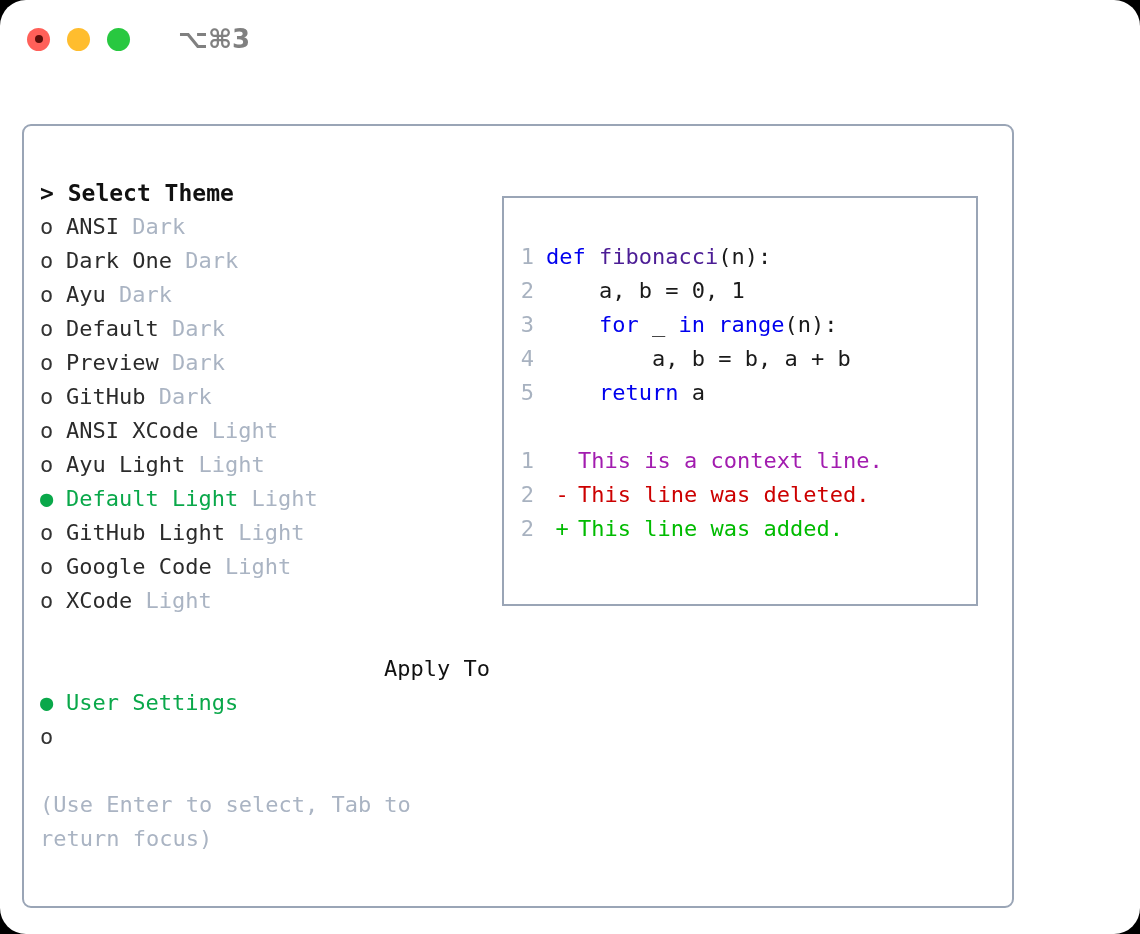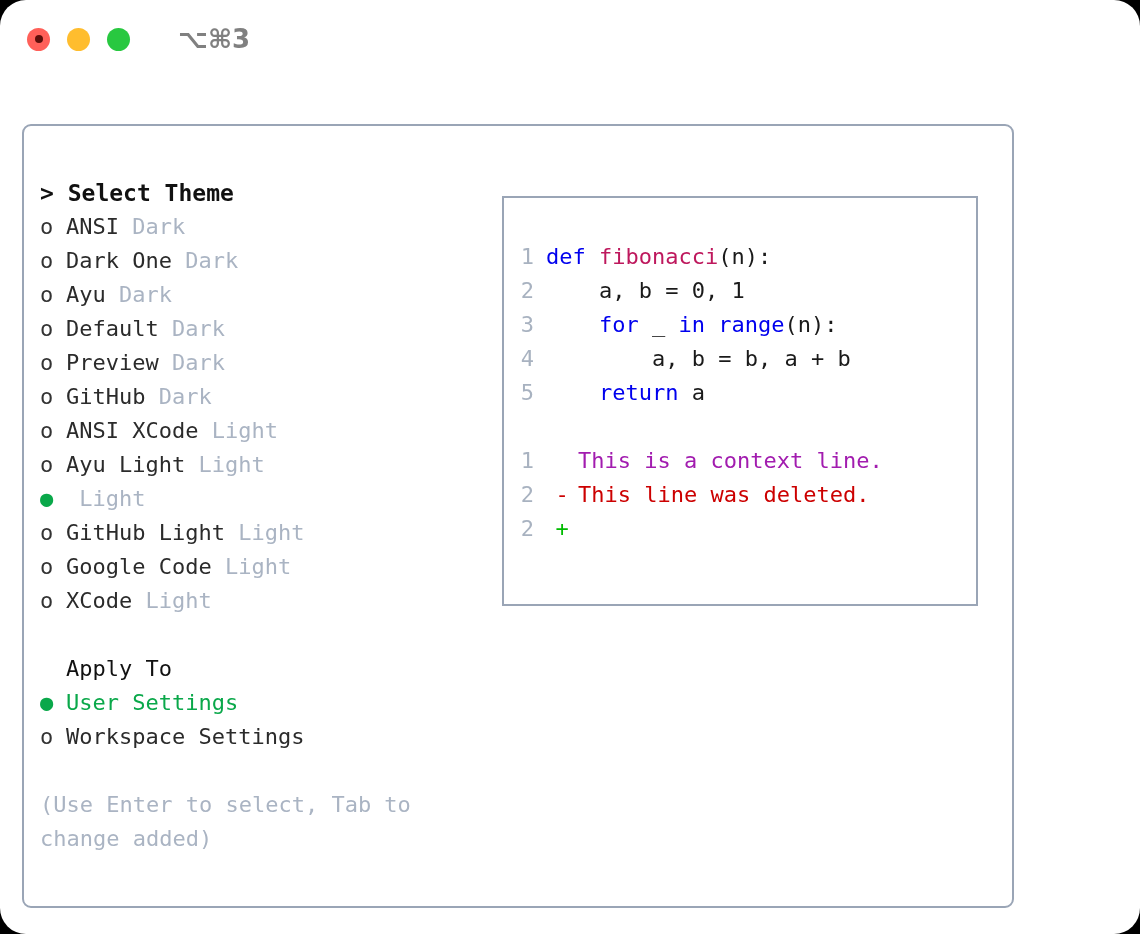--- a/index.html
+++ b/index.html
@@ -110,20 +110,21 @@
   .opt-label { color: #2b2b2b; }
   .opt-row.selected .opt-label { color: #0aa84a; }
   .opt-suffix { color: #aab4c3; }
 
   .applyto-header {
     font-size: 22px;
     color: #111111;
     line-height: 34px;
     padding-left: 26px;
     white-space: pre;
+    text-align: right;
   }
   .spacer-lg { height: 34px; }
 
   .hint {
     color: #aab4c3;
     font-size: 22px;
     line-height: 34px;
     width: 410px;
     white-space: pre-wrap;
   }
@@ -158,21 +159,21 @@
   }
   .lineno {
     flex: 0 0 42px;
     text-align: right;
     color: #a8b2c0;
     padding-right: 12px;
     box-sizing: border-box;
   }
   .codetext { color: #1a1a1a; }
   .kw  { color: #0000ee; }
-  .fn  { color: #be185d; }
+  .fn  { color: #4c1d95; }
   .diff-gap { height: 34px; }
   .dmark {
     flex: 0 0 32px;
     text-align: center;
   }
   .d-ctx  { color: #a21caf; }
   .d-del  { color: #cc0000; }
   .d-add  { color: #00bb00; }
 </style>
 </head>
@@ -195,51 +196,51 @@
       <div class="section-header">&gt; Select Theme</div>
       <div id="theme-list">
           <div class="opt-row"><span class="marker">o</span><span class="opt-label">ANSI</span><span class="opt-label"> </span><span class="opt-suffix">Dark</span></div>
           <div class="opt-row"><span class="marker">o</span><span class="opt-label">Dark One</span><span class="opt-label"> </span><span class="opt-suffix">Dark</span></div>
           <div class="opt-row"><span class="marker">o</span><span class="opt-label">Ayu</span><span class="opt-label"> </span><span class="opt-suffix">Dark</span></div>
           <div class="opt-row"><span class="marker">o</span><span class="opt-label">Default</span><span class="opt-label"> </span><span class="opt-suffix">Dark</span></div>
           <div class="opt-row"><span class="marker">o</span><span class="opt-label">Preview</span><span class="opt-label"> </span><span class="opt-suffix">Dark</span></div>
           <div class="opt-row"><span class="marker">o</span><span class="opt-label">GitHub</span><span class="opt-label"> </span><span class="opt-suffix">Dark</span></div>
           <div class="opt-row"><span class="marker">o</span><span class="opt-label">ANSI XCode</span><span class="opt-label"> </span><span class="opt-suffix">Light</span></div>
           <div class="opt-row"><span class="marker">o</span><span class="opt-label">Ayu Light</span><span class="opt-label"> </span><span class="opt-suffix">Light</span></div>
-          <div class="opt-row selected"><span class="marker sel">●</span><span class="opt-label"> </span><span class="opt-suffix">Light</span></div>
+          <div class="opt-row selected"><span class="marker sel">●</span><span class="opt-label">Default Light</span><span class="opt-label"> </span><span class="opt-suffix">Light</span></div>
           <div class="opt-row"><span class="marker">o</span><span class="opt-label">GitHub Light</span><span class="opt-label"> </span><span class="opt-suffix">Light</span></div>
           <div class="opt-row"><span class="marker">o</span><span class="opt-label">Google Code</span><span class="opt-label"> </span><span class="opt-suffix">Light</span></div>
           <div class="opt-row"><span class="marker">o</span><span class="opt-label">XCode</span><span class="opt-label"> </span><span class="opt-suffix">Light</span></div>
         </div>
 
       <div class="spacer-lg"></div>
 
       <div class="applyto-header">Apply To</div>
       <div id="apply-list">
           <div class="opt-row selected"><span class="marker sel">●</span><span class="opt-label">User Settings</span></div>
-          <div class="opt-row"><span class="marker">o</span><span class="opt-label">Workspace Settings</span></div>
+          <div class="opt-row"><span class="marker">o</span></div>
         </div>
 
       <div class="spacer-lg"></div>
 
-      <div class="hint">(Use Enter to select, Tab to change added)</div>
+      <div class="hint">(Use Enter to select, Tab to return focus)</div>
     </div>
 
     <div class="right-col">
       <div class="preview-box">
         <div id="code-block">
             <div class="code-line"><span class="lineno">1</span><span class="codetext"><span class="kw">def </span><span class="fn">fibonacci</span><span>(n):</span></span></div>
             <div class="code-line"><span class="lineno">2</span><span class="codetext"><span>    a, b = 0, 1</span></span></div>
             <div class="code-line"><span class="lineno">3</span><span class="codetext"><span>    </span><span class="kw">for</span><span> _ </span><span class="kw">in</span><span> </span><span class="kw">range</span><span>(n):</span></span></div>
             <div class="code-line"><span class="lineno">4</span><span class="codetext"><span>        a, b = b, a + b</span></span></div>
             <div class="code-line"><span class="lineno">5</span><span class="codetext"><span>    </span><span class="kw">return</span><span> a</span></span></div>
           </div>
         <div class="diff-gap"></div>
         <div id="diff-block">
             <div class="code-line"><span class="lineno">1</span><span class="dmark d-ctx"> </span><span class="d-ctx">This is a context line.</span></div>
             <div class="code-line"><span class="lineno">2</span><span class="dmark d-del">-</span><span class="d-del">This line was deleted.</span></div>
-            <div class="code-line"><span class="lineno">2</span><span class="dmark d-add">+</span></div>
+            <div class="code-line"><span class="lineno">2</span><span class="dmark d-add">+</span><span class="d-add">This line was added.</span></div>
           </div>
       </div>
     </div>
 
   </div>
 </div>
 
 </body></html>

